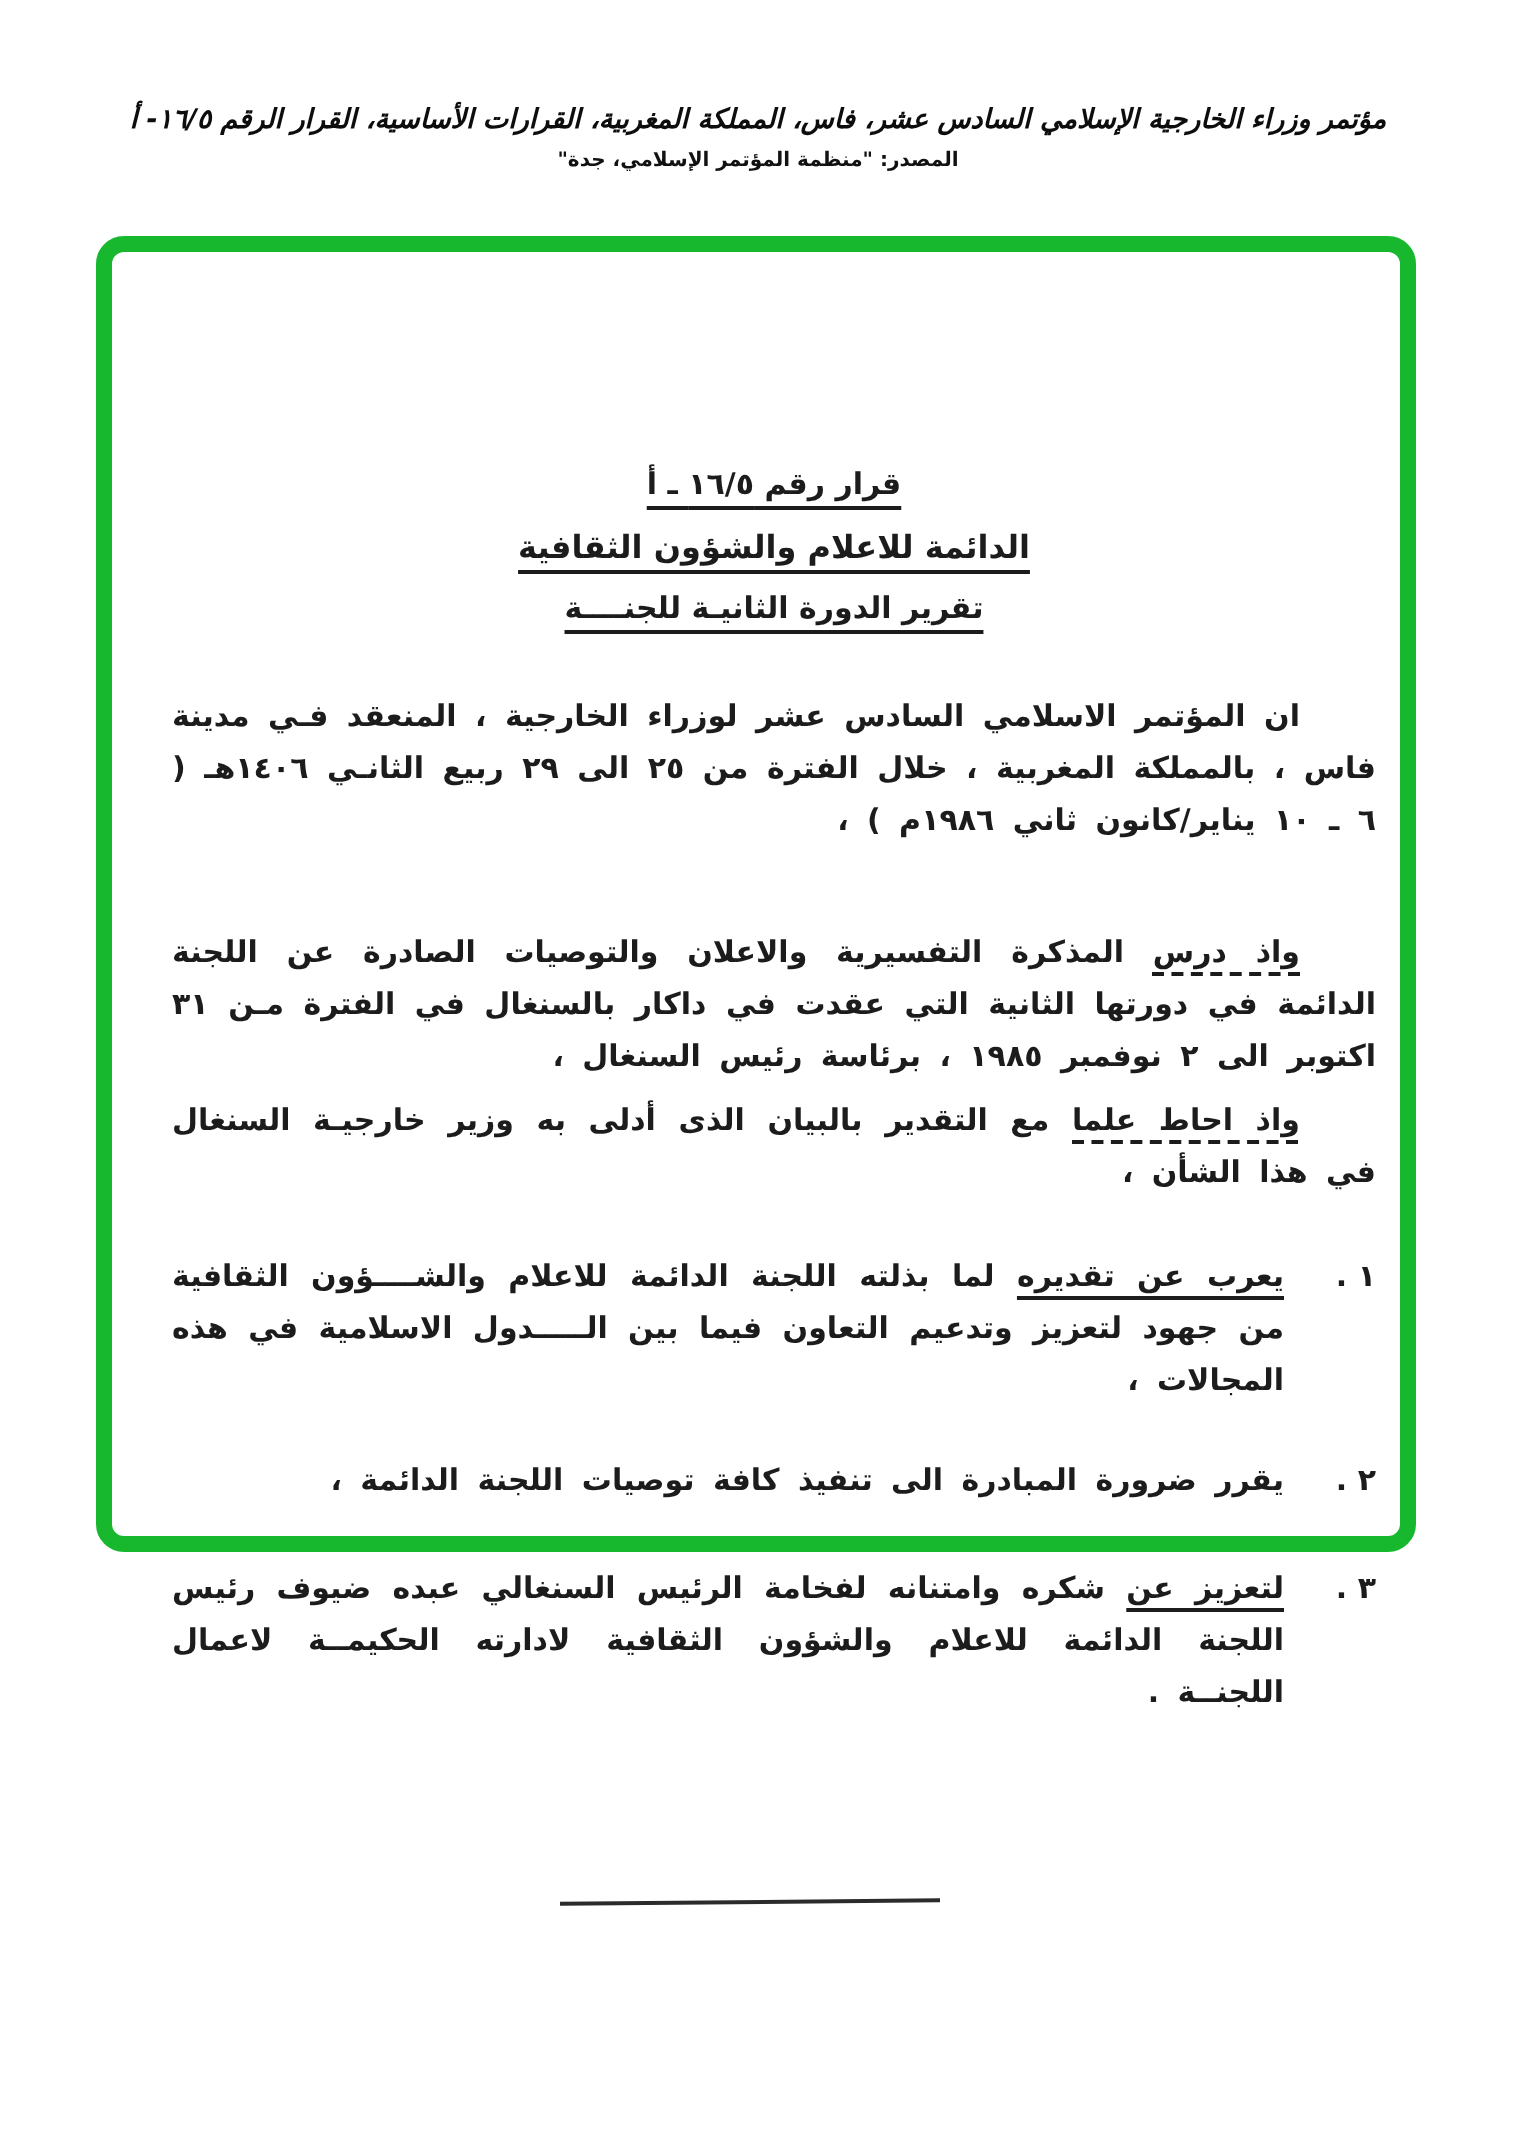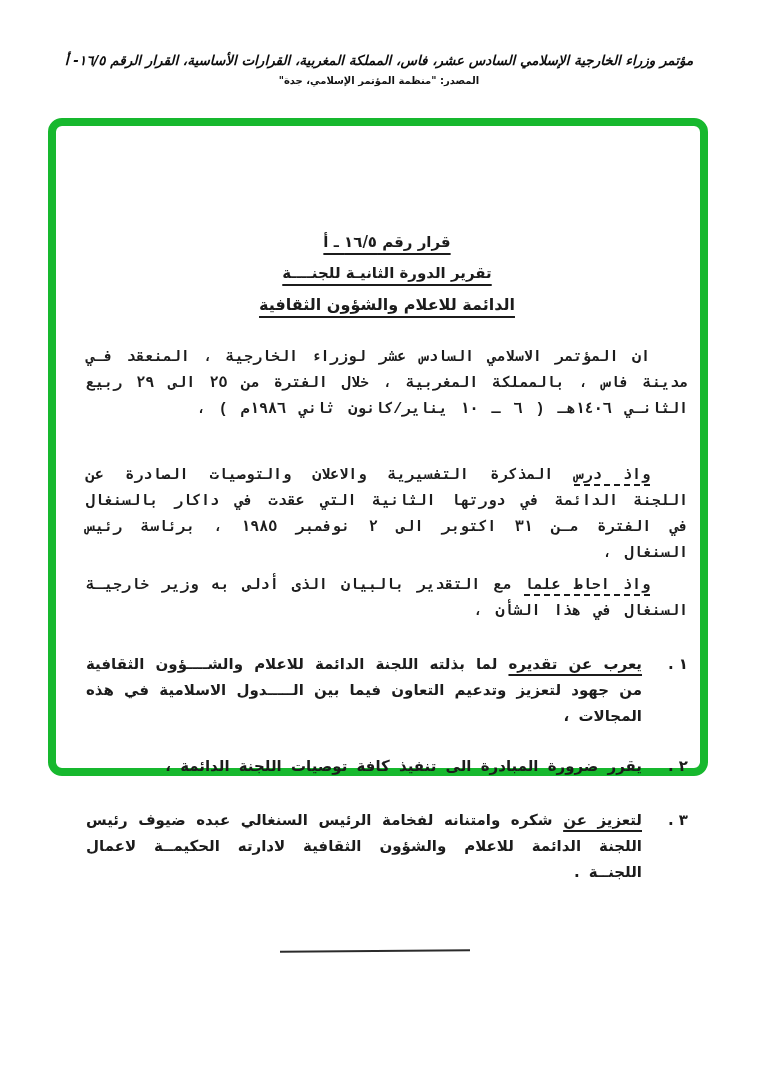--- a/index.html
+++ b/index.html
@@ -43,21 +43,21 @@
   .u{
     text-decoration:underline;
     text-underline-offset:6px;
     text-decoration-thickness:1.5px;
   }
   .t2{letter-spacing:0.5px;}
   .t3{font-size:16px;text-decoration-thickness:2px;}
   .title-block > div{display:block;}
 
   .para{
-    margin:0;text-align:justify;text-indent:38px;word-spacing:4px;font-family:Liberation Mono, monospace;
+    margin:0;text-align:justify;text-indent:38px;word-spacing:4px;
   }
   .p1{margin-bottom:14px;}
   .p2{margin-bottom:2px;}
   .p3{margin-bottom:6px;margin-top:40px;}
   .p4{margin-bottom:26px;}
 
   .lead{
     text-decoration:underline;
     text-underline-offset:5px;
     text-decoration-thickness:1.5px;
@@ -85,22 +85,22 @@
     <div class="header-citation">مؤتمر وزراء الخارجية الإسلامي السادس عشر، فاس، المملكة المغربية، القرارات الأساسية، القرار الرقم ١٦/٥- أ</div>
     <div class="header-source">المصدر:  "منظمة المؤتمر الإسلامي، جدة"</div>
   </div>
 
   <div class="green-box">
 
     <div class="content">
 
       <div class="title-block">
         <div><span class="tline u t1">قرار رقم ١٦/٥ ـ أ</span></div>
+        <div><span class="tline u t3">الدائمة للاعلام والشؤون الثقافية</span></div>
         <div><span class="tline u t2">تقرير الدورة الثانيـة للجنــــة</span></div>
-        <div><span class="tline u t3">الدائمة للاعلام والشؤون الثقافية</span></div>
       </div>
 
       <p class="para p1">
         <span>ان المؤتمر الاسلامي السادس عشر لوزراء الخارجية ، المنعقد فـي مدينة فاس ، بالمملكة المغربية ، خلال الفترة من ٢٥ الى ٢٩ ربيع الثانـي ١٤٠٦هـ ( ٦ ـ ١٠ يناير/كانون ثاني ١٩٨٦م ) ،</span>
       </p>
 
 
       <p class="para p3">
         <span class="lead dashed">واذ درس</span>
         <span>المذكرة التفسيرية والاعلان والتوصيات الصادرة عن اللجنة الدائمة في دورتها الثانية التي عقدت في داكار بالسنغال في الفترة مـن ٣١ اكتوبر الى ٢ نوفمبر ١٩٨٥ ، برئاسة رئيس السنغال ،</span>

